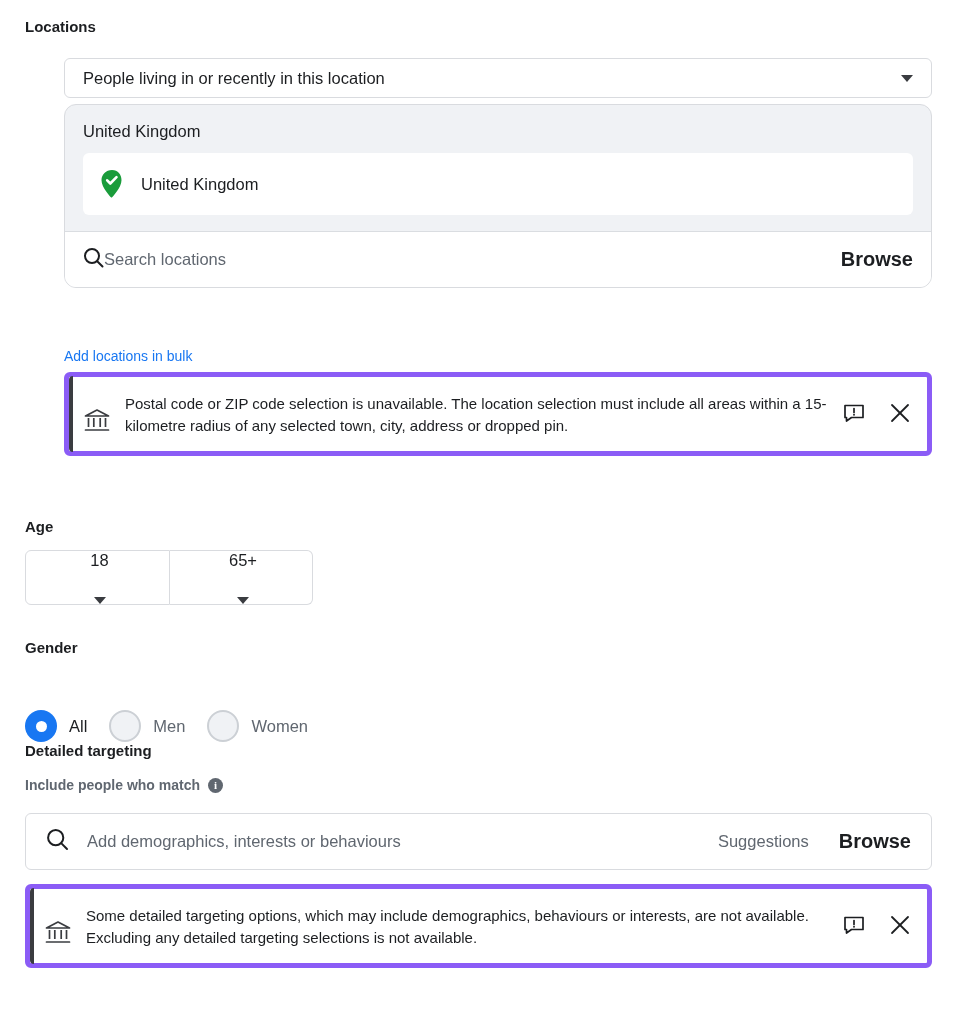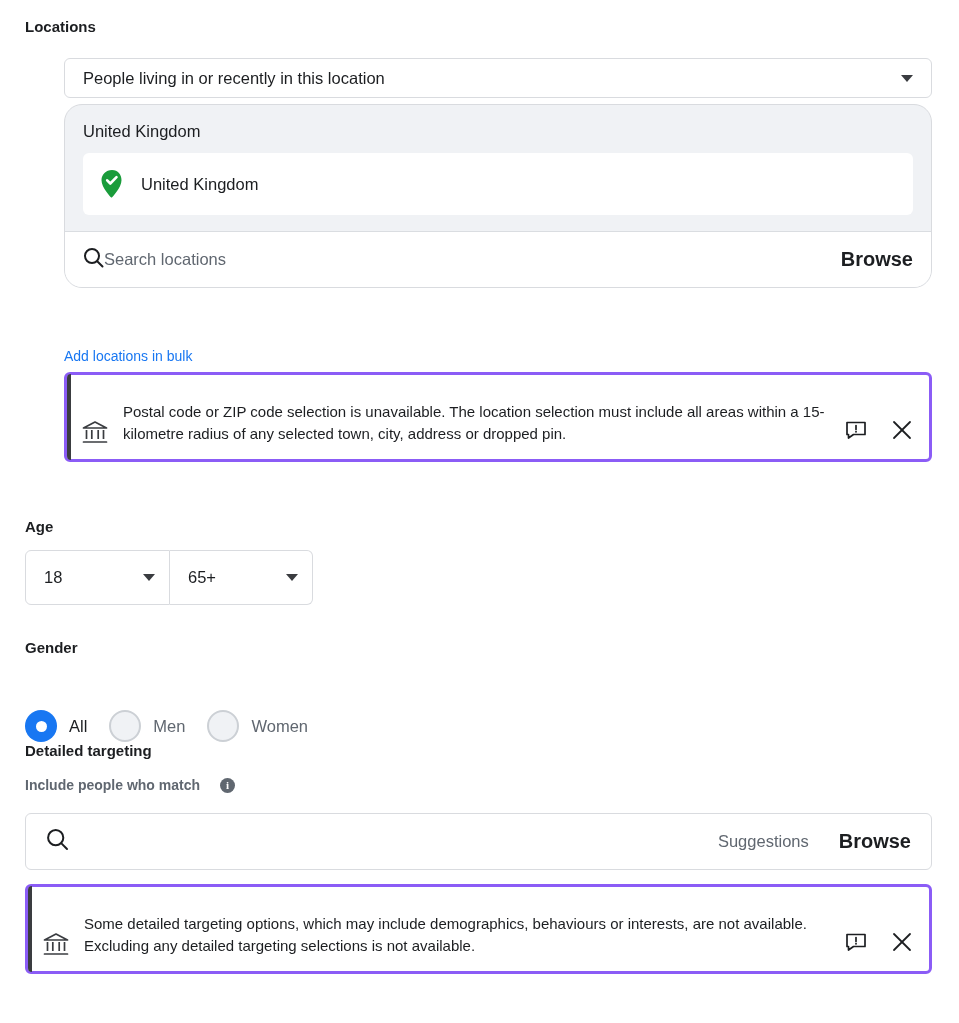--- a/index.html
+++ b/index.html
@@ -53,21 +53,21 @@
   .caret {
     width: 0; height: 0;
     border-left: 6px solid transparent;
     border-right: 6px solid transparent;
     border-top: 7px solid #3a3c40;
   }
 
   .loc-list-wrap {
     margin-top: 6px;
     border: 1px solid #d9dbdf;
-    border-radius: 18px;
+    border-radius: 12px;
     overflow: hidden;
     background: #f0f2f5;
   }
   .loc-group-label {
     font-size: 16.5px;
     color: #1c1e21;
     padding: 17px 0 12px 18px;
   }
   .loc-chip {
     margin: 0 18px 16px 18px;
@@ -107,25 +107,25 @@
     left: 64px;
     top: 348px;
     font-size: 14px;
     color: #1877f2;
   }
 
   
   .notice {
     position: absolute;
     background: #ffffff;
-    border: 3px solid #8b5cf6;
+    border: 5px solid #8b5cf6;
     border-radius: 6px;
     display: flex;
-    align-items: flex-end;
-    padding: 24px 16px 14px 0;
+    align-items: center;
+    padding: 14px 16px 14px 0;
   }
   .notice::before {
     content: "";
     position: absolute;
     left: 0; top: -1px; bottom: -1px;
     width: 4px;
     background: #3a3c40;
     border-radius: 6px 0 0 6px;
   }
   .notice-icon {
@@ -157,20 +157,21 @@
   .age-row { position: absolute; left: 25px; top: 550px; display: flex; }
   .age-select {
     height: 55px;
     border: 1px solid #d9dbdf;
     background: #ffffff;
     display: flex;
     align-items: center;
     justify-content: space-between;
     padding: 0 14px 0 18px;
     font-size: 16.5px;
+    flex-direction: column;
   }
   .age-min { width: 145px; border-radius: 6px 0 0 6px; }
   .age-max { width: 143px; border-left: none; border-radius: 0 6px 6px 0; }
 
   
   #gender-title { position: absolute; left: 25px; top: 639px; }
   .gender-row { position: absolute; left: 25px; top: 670px; display: flex; align-items: center; }
   .radio-item { display: flex; align-items: center; margin-right: 22px; margin-top: 40px; }
   .radio {
     width: 32px; height: 32px;
@@ -192,21 +193,21 @@
   }
   .radio-label { font-size: 16.5px; color: #1c1e21; }
   .radio-label.on { color: #1c1e21; }
   .radio-label.off { color: #606770; }
 
   
   #dt-title { position: absolute; left: 25px; top: 742px; }
   #dt-sub {
     position: absolute; left: 25px; top: 777px;
     font-size: 14px; font-weight: bold; color: #606770;
-    display: flex; align-items: center; gap: 20px;
+    display: flex; align-items: center; gap: 8px;
   }
   .info-dot {
     width: 15px; height: 15px;
     border-radius: 50%;
     background: #606770;
     color: #ffffff;
     font-size: 11px;
     font-weight: bold;
     display: inline-flex;
     align-items: center;
@@ -338,20 +339,21 @@
   </div>
 
   <div class="dt-search">
     <div class="dt-left">
       <span>
         <svg width="23" height="23" viewBox="0 0 23 23">
           <circle cx="9.7" cy="9.7" r="7.6" stroke="#1c1e21" stroke-width="2" fill="none"></circle>
           <line x1="15.4" y1="15.4" x2="21" y2="21" stroke="#1c1e21" stroke-width="2" stroke-linecap="round"></line>
         </svg>
       </span>
+      <span class="dt-placeholder">Add demographics, interests or behaviours</span>
     </div>
     <div class="dt-right">
       <span class="suggestions-link">Suggestions</span>
       <span class="browse-link">Browse</span>
     </div>
   </div>
 
   <div class="notice" id="notice-targeting">
     <div class="notice-icon">
       <svg width="26" height="24" viewBox="0 0 26 24">

